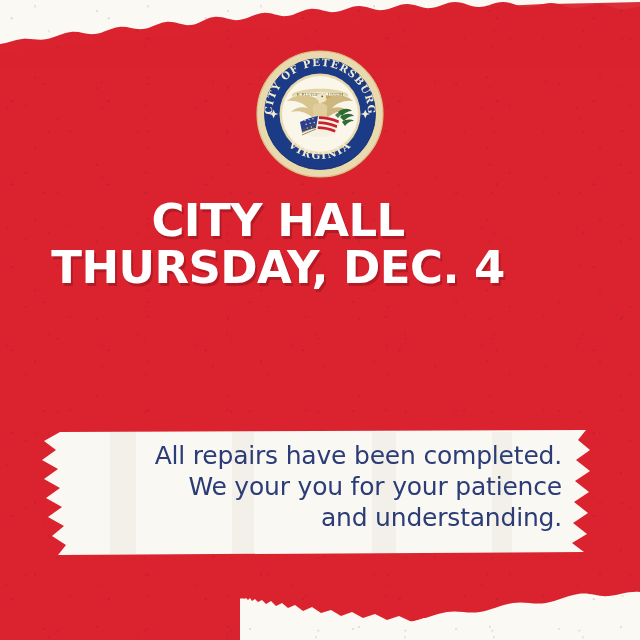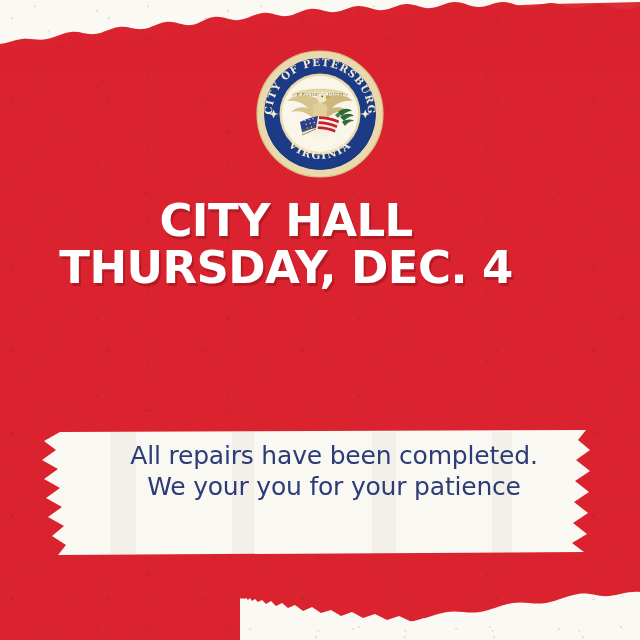--- a/index.html
+++ b/index.html
@@ -57,21 +57,21 @@
     top: 50px;
     width: 128px;
     height: 128px;
     z-index: 5;
   }
   .seal-wrap svg { display:block; width:128px; height:128px; }
 
   
   .headline {
     position: absolute;
-    left: 8px;
+    left: 0;
     top: 197px;
     width: 556px;
     z-index: 6;
     text-align: center;
     color: #FFFFFF;
     font-family: "DejaVu Sans", "Liberation Sans", sans-serif;
     font-weight: bold;
     font-size: 45px;
     line-height: 47px;
     letter-spacing: -0.6px;
@@ -86,25 +86,25 @@
     left: 0;
     top: 424px;
     width: 640px;
     height: 142px;
     z-index: 7;
   }
   .banner svg { display: block; width: 640px; height: 142px; }
 
   .banner-text {
     position: absolute;
-    left: 84px;
+    left: 62px;
     top: 440px;
     width: 500px;
     z-index: 8;
-    text-align: center;
+    text-align: right;
     color: #2B3C77;
     font-family: "DejaVu Sans", "Liberation Sans", sans-serif;
     font-size: 25px;
     line-height: 31px;
     letter-spacing: -0.2px;
   }
   .banner-text .bt-line { display: block; white-space: nowrap; }
 </style>
 </head>
 <body>
@@ -259,15 +259,16 @@
         <rect x="232" y="8" width="22" height="122" fill="#7a6a55"></rect>
         <rect x="372" y="8" width="24" height="122" fill="#7a6a55"></rect>
         <rect x="492" y="8" width="20" height="122" fill="#7a6a55"></rect>
       </g>
     </svg>
   </div>
 
   <div class="banner-text">
     <span class="bt-line">All repairs have been completed.</span>
     <span class="bt-line">We your you for your patience</span>
+    <span class="bt-line">and understanding.</span>
   </div>
 
 </div>
 
 </body></html>

